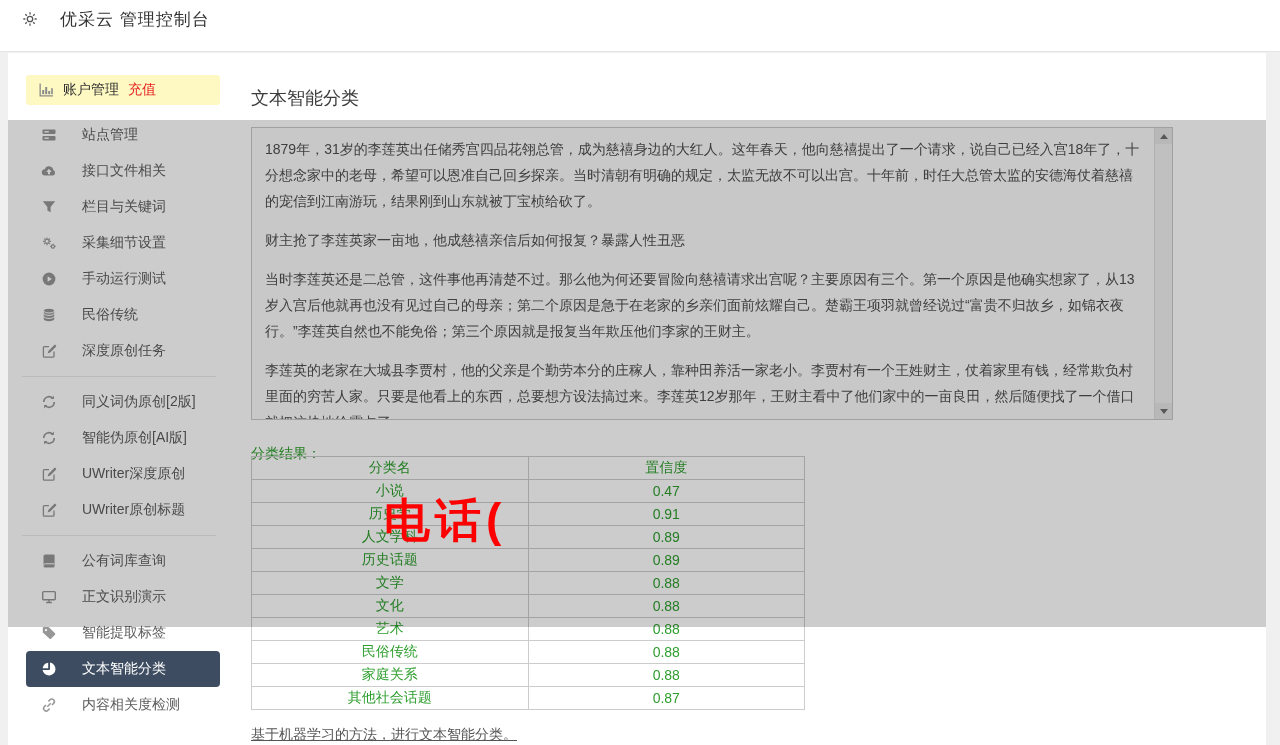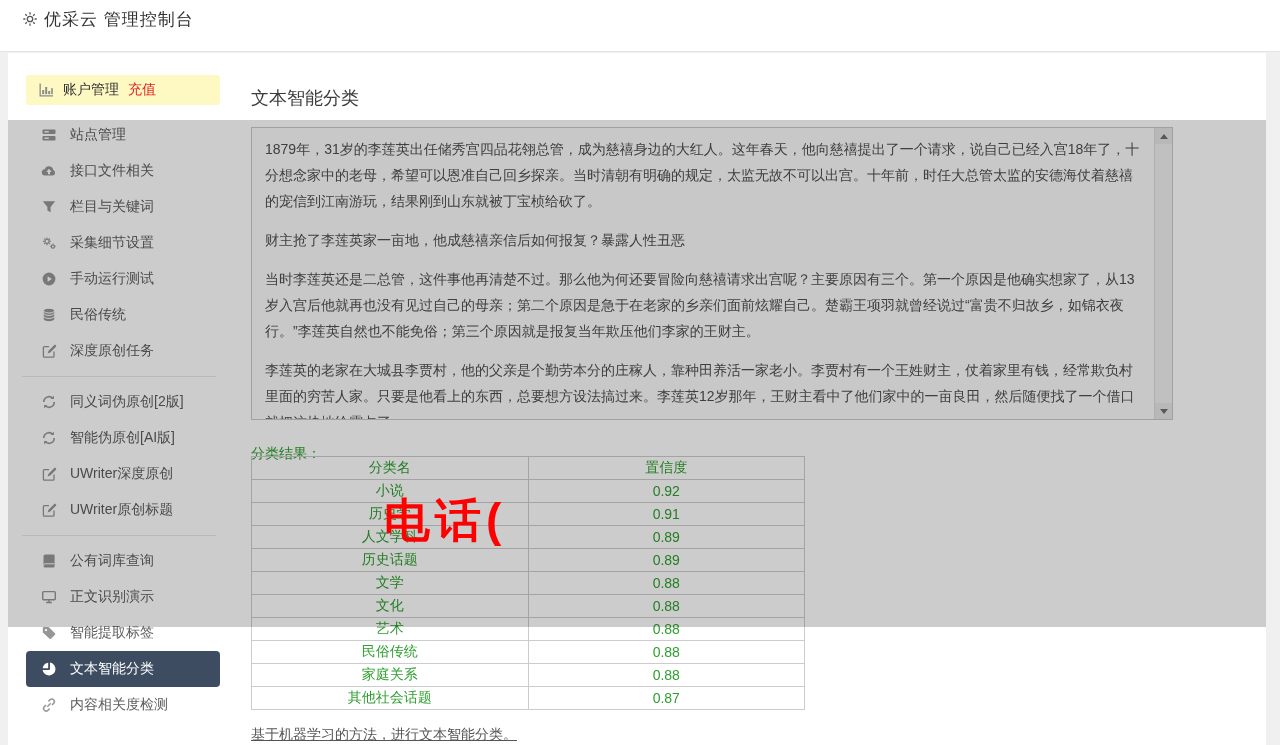--- a/index.html
+++ b/index.html
@@ -12,21 +12,21 @@
   :root {
     --green:#2e9e2e; --accent-red:#e62222; --wm-red:#ff0000; --active-bg:#3d4c60;
   }
 
   
   .app-header {
     position:absolute; left:0; top:0; width:1280px; height:52px;
     background:#fff; border-bottom:1px solid #e4e4e4; box-sizing:border-box;
     display:flex; align-items:flex-start;
   }
-  .app-header-inner { display:flex; align-items:center; gap:4px; padding:8px 0 0 22px; }
+  .app-header-inner { display:flex; align-items:center; gap:20px; padding:8px 0 0 22px; }
   .app-title { font-size:17px; color:#333; letter-spacing:1px; }
   .hdr-icn { width:18px; height:18px; color:#555; }
   .hdr-icn svg { display:block; }
 
   
   .card {
     position:absolute; left:8px; top:53px; width:1258px; height:692px;
     background:#fff; overflow:hidden;
   }
 
@@ -34,21 +34,21 @@
   .sidebar { position:absolute; left:12px; top:22px; width:198px; }
   .account-item {
     height:30px; margin:0 -2px 0 6px; padding:0 10px 0 12px; background:#fef9c3;
     border-radius:3px; display:flex; align-items:center; gap:9px; cursor:pointer;
   }
   .account-item .icn { color:#8a8a8a; }
   .account-label { font-size:14px; color:#333; }
   .account-action { font-size:14px; color:var(--accent-red); }
   .side-menu { margin-top:12px; }
   .side-item {
-    height:36px; display:flex; align-items:center; gap:13px; padding-left:21px;
+    height:36px; display:flex; align-items:center; gap:25px; padding-left:21px;
     color:#5d5d5d; font-size:14px; cursor:pointer;
   }
   .side-item .icn { color:#979797; }
   .side-item.active {
     background:var(--active-bg); color:#fff; border-radius:4px;
     margin:0 -2px 0 6px; padding-left:15px;
   }
   .side-item.active .icn { color:#fff; }
   .divider { height:1px; background:#e9e9e9; margin:7px 2px; }
   .icn { width:16px; height:16px; flex:none; }
@@ -323,21 +323,21 @@
     <table class="results-table">
       <thead>
           <tr>
             <th>分类名</th>
             <th>置信度</th>
           </tr>
         </thead>
       <tbody>
           <tr>
             <td>小说</td>
-            <td>0.92</td>
+            <td>0.47</td>
           </tr>
           <tr>
             <td>历史学</td>
             <td>0.91</td>
           </tr>
           <tr>
             <td>人文学科</td>
             <td>0.89</td>
           </tr>
           <tr>

